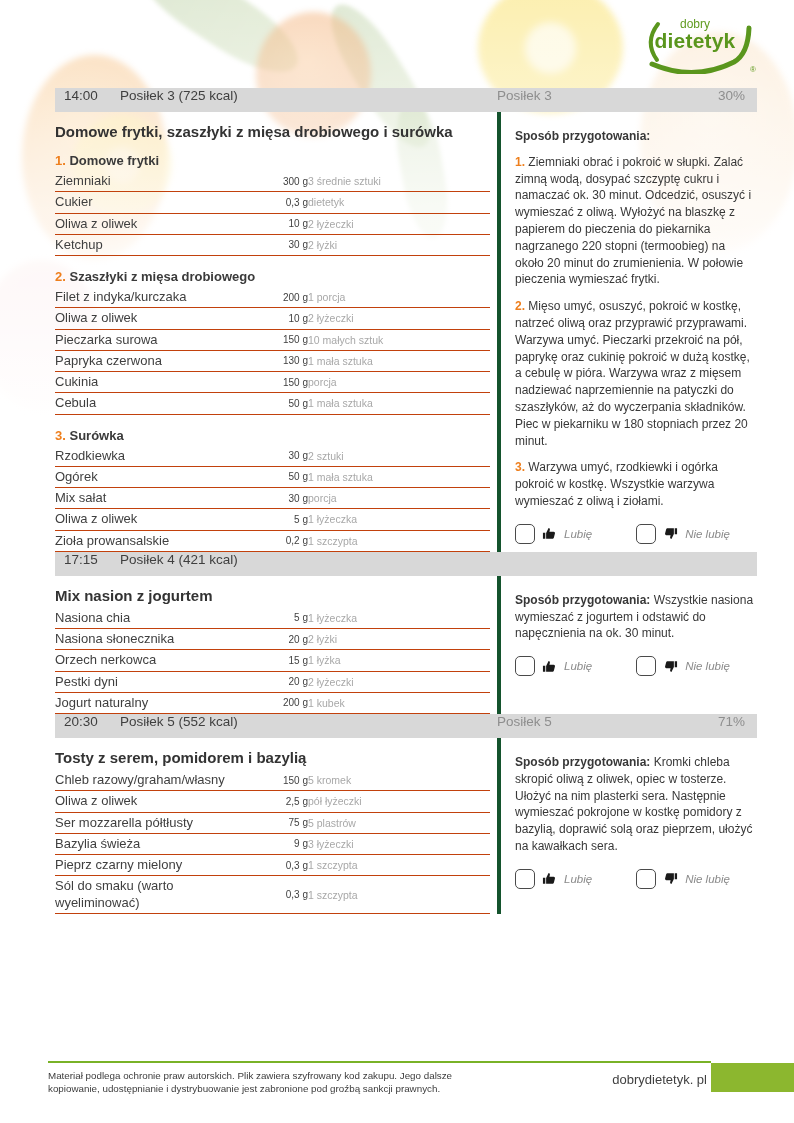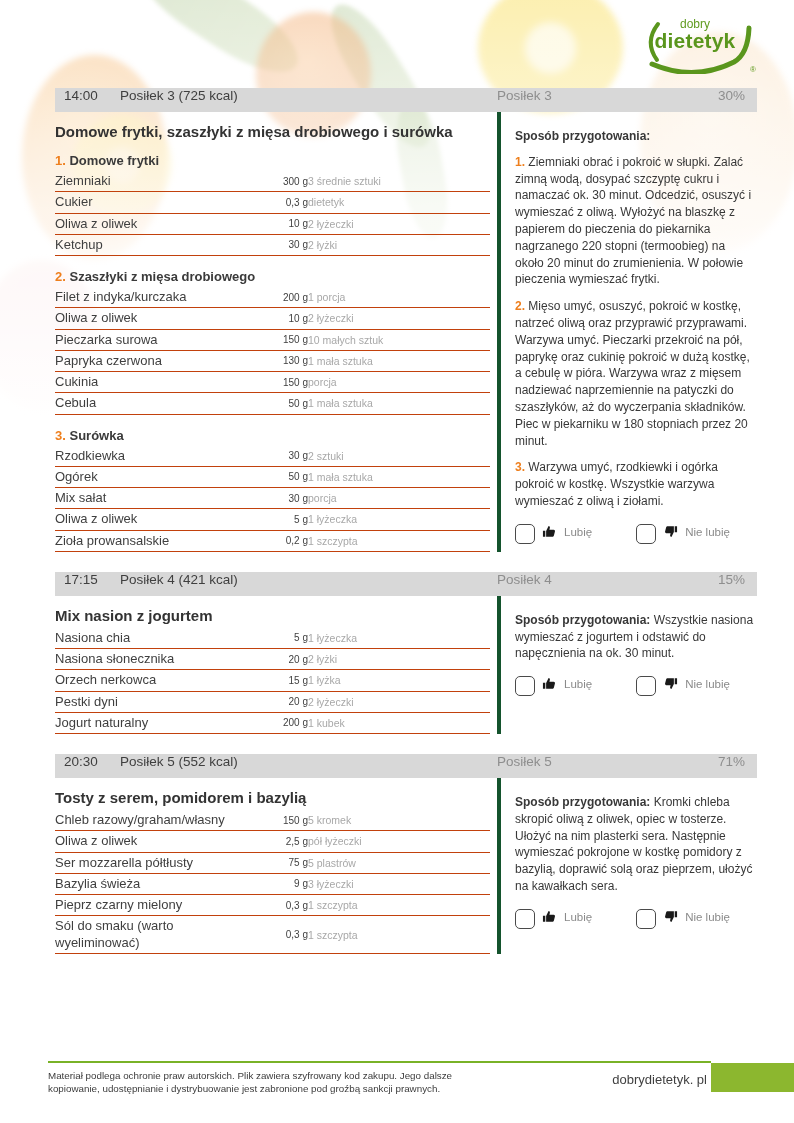--- a/index.html
+++ b/index.html
@@ -31,21 +31,21 @@
   
   .logo{position:absolute;top:12px;right:40px;width:118px;height:62px;z-index:5;text-align:center;}
   .logo .swoosh{position:absolute;left:0;top:0;width:118px;height:62px;}
   .logo-dobry{position:relative;display:block;margin-top:6px;font-size:12px;color:#619c21;line-height:1;}
   .logo-dietetyk{position:relative;display:block;font-size:21px;font-weight:700;color:#5a961d;line-height:1.05;letter-spacing:.2px;}
   .logo-reg{position:absolute;right:-2px;bottom:0;font-size:8px;color:#619c21;}
   
   .content{position:relative;z-index:2;padding:88px 37px 0 55px;}
   .meal-bar{display:flex;align-items:flex-start;height:24px;background:#d8d8d8;
             padding:0 12px 0 9px;font-size:13.5px;color:#3f3f3f;}
-  .meal-bar + .meal-bar, .meal-body + .meal-bar{margin-top:20px;}
+  .meal-bar + .meal-bar, .meal-body + .meal-bar{margin-top:0;}
   .bar-time{width:56px;}
   .bar-title{flex:1;}
   .bar-right{width:248px;display:flex;justify-content:space-between;align-items:center;}
   .bar-label,.bar-pct{color:#8e8e8e;}
   .meal-body{display:flex;align-items:stretch;}
   .col-left{width:435px;flex:0 0 435px;}
   .col-right{flex:1;margin-left:7px;border-left:4px solid #14532d;padding:16px 0 0 14px;font-size:12px;line-height:1.4;color:#383838;}
   .dish-title{margin:11px 0 4px;font-size:15px;font-weight:700;color:#333;}
   .sec-head{margin:13px 0 3px;font-size:13px;font-weight:700;color:#3a3a3a;}
   .sec-num{color:#ee7f1d;}
@@ -53,21 +53,21 @@
   .ing-row{display:flex;align-items:center;border-bottom:1px solid #c2410c;padding:2px 0;min-height:15px;}
   .ing-name{width:190px;font-size:13px;padding-right:6px;line-height:1.25;}
   .ing-amt{width:57px;font-size:10px;text-align:right;}
   .ing-measure{flex:1;font-size:10.5px;color:#a8a8a8;}
   .prep-head{font-weight:700;margin:0 0 9px;}
   .prep-step{margin:0 0 10px;}
   .prep-inline{margin:0 0 10px;}
   .prep-head-inline{font-weight:700;}
   .step-num{color:#ee7f1d;font-weight:700;}
   .like-row{display:flex;gap:44px;margin:14px 0 6px;}
-  .like-group{display:flex;gap:7px;}
+  .like-group{display:flex;align-items:center;gap:7px;font-style:italic;}
   .checkbox{width:20px;height:20px;border:1.5px solid #4a4a4a;border-radius:5px;background:#fff;cursor:pointer;box-sizing:border-box;}
   .thumb{width:15px;height:15px;display:inline-block;}
   .thumb svg{width:15px;height:15px;fill:#1a1a1a;}
   .like-label{font-size:11.5px;color:#8a8a8a;}
   
   .footer{position:absolute;left:48px;top:1061px;right:0;height:45px;z-index:3;font-size:10px;}
   .footer-line{position:absolute;left:0;top:0;width:663px;height:2px;background:#79b227;}
   .footer-text{position:absolute;left:0;top:8px;width:430px;color:#3c3c3c;line-height:1.35;font-size:9.8px;}
   .footer-site{position:absolute;top:11px;right:87px;font-size:13px;color:#3f3f3f;}
   .page-num{position:absolute;left:663px;top:2px;width:36px;height:29px;background:#8cb72f;color:#fff;
@@ -217,24 +217,20 @@
                   <path d="M1 7.2h2.5v6.3H1zM4.4 13.5V7.4L7 2.2c1 0 1.6.8 1.4 1.7L7.9 6.2h4.6c.9 0 1.5.8 1.3 1.7l-1.1 4.3c-.2.8-.9 1.3-1.7 1.3H4.4z"></path>
                 </svg></span>
               <span class="like-label">Nie lubię</span>
             </div>
           </div>
         </div>
       </div>
       <div class="meal-bar">
         <span class="bar-time">17:15</span>
         <span class="bar-title">Posiłek 4 (421 kcal)</span>
-        <span class="bar-right">
-          <span class="bar-label">Posiłek 4</span>
-          <span class="bar-pct">15%</span>
-        </span>
       </div>
       <div class="meal-body">
         <div class="col-left">
           <div class="dish-title">Mix nasion z jogurtem</div>
           <div class="ing-table">
             <div class="ing-row">
               <span class="ing-name">Nasiona chia</span>
               <span class="ing-amt">5 g</span>
               <span class="ing-measure">1 łyżeczka</span>
             </div>

